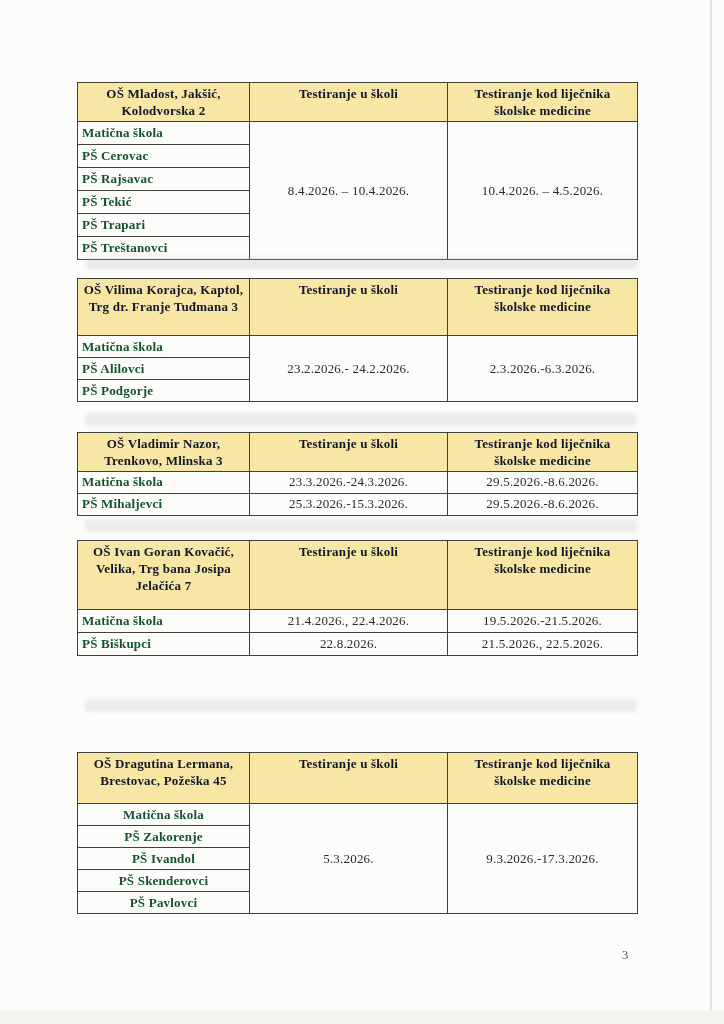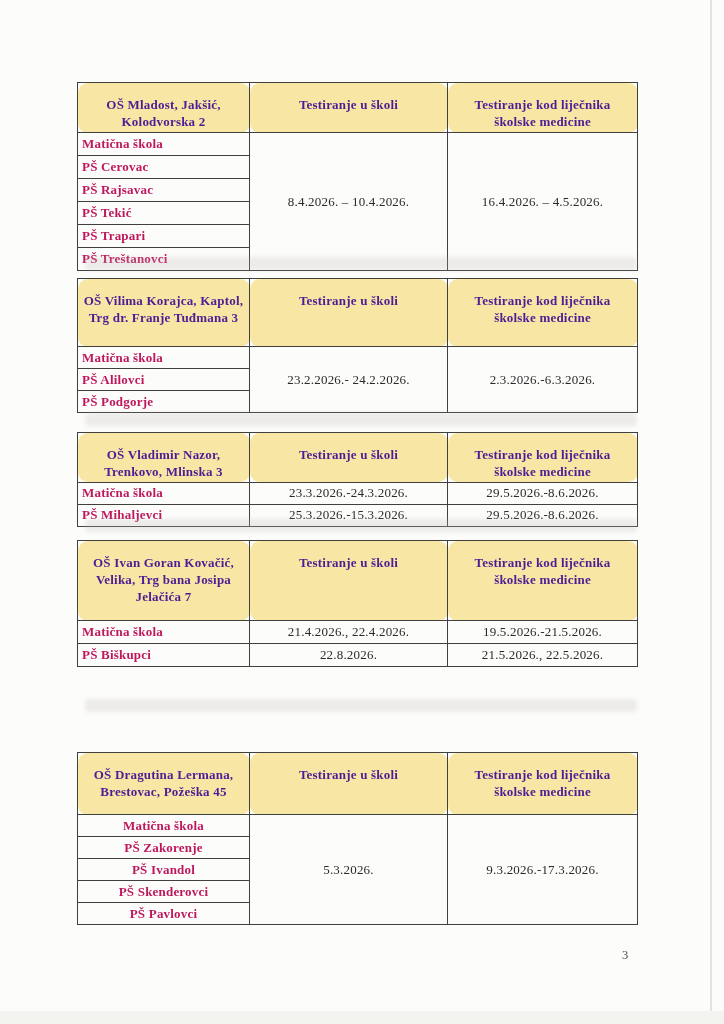--- a/index.html
+++ b/index.html
@@ -32,30 +32,29 @@
     border:1.6px solid #40403c;
     padding:1px 4px;
     overflow:hidden;
   }
   table.sched th{
     background:#f8e6a4;
     font-weight:bold;
     text-align:center;
     vertical-align:top;
     line-height:1.3;
-    padding-top:14px;
-    color:#4c1d95;
-    border-radius:10px;
+    padding-top:3px;
+    color:#0f172a;
   }
   td.branch{
     font-weight:bold;
     text-align:left;
     vertical-align:middle;
     padding-left:7px;
-    color:#be185d;
+    color:#14532d;
     white-space:nowrap;
   }
   td.branch.centered{text-align:center;padding-left:4px;}
   td.dates{
     font-weight:normal;
     text-align:center;
     vertical-align:middle;
     color:#2a2a2a;
     white-space:nowrap;
   }
@@ -105,21 +104,21 @@
       <tr>
         <th>OŠ Mladost, Jakšić, Kolodvorska 2</th>
         <th>Testiranje u školi</th>
         <th>Testiranje kod liječnika školske medicine</th>
       </tr>
     </thead>
     <tbody>
       <tr>
         <td class="branch">Matična škola</td>
         <td class="dates" rowspan="6">8.4.2026. – 10.4.2026.</td>
-        <td class="dates" rowspan="6">16.4.2026. – 4.5.2026.</td>
+        <td class="dates" rowspan="6">10.4.2026. – 4.5.2026.</td>
       </tr>
       <tr>
           <td class="branch">PŠ Cerovac</td>
         </tr>
       <tr>
           <td class="branch">PŠ Rajsavac</td>
         </tr>
       <tr>
           <td class="branch">PŠ Tekić</td>
         </tr>

